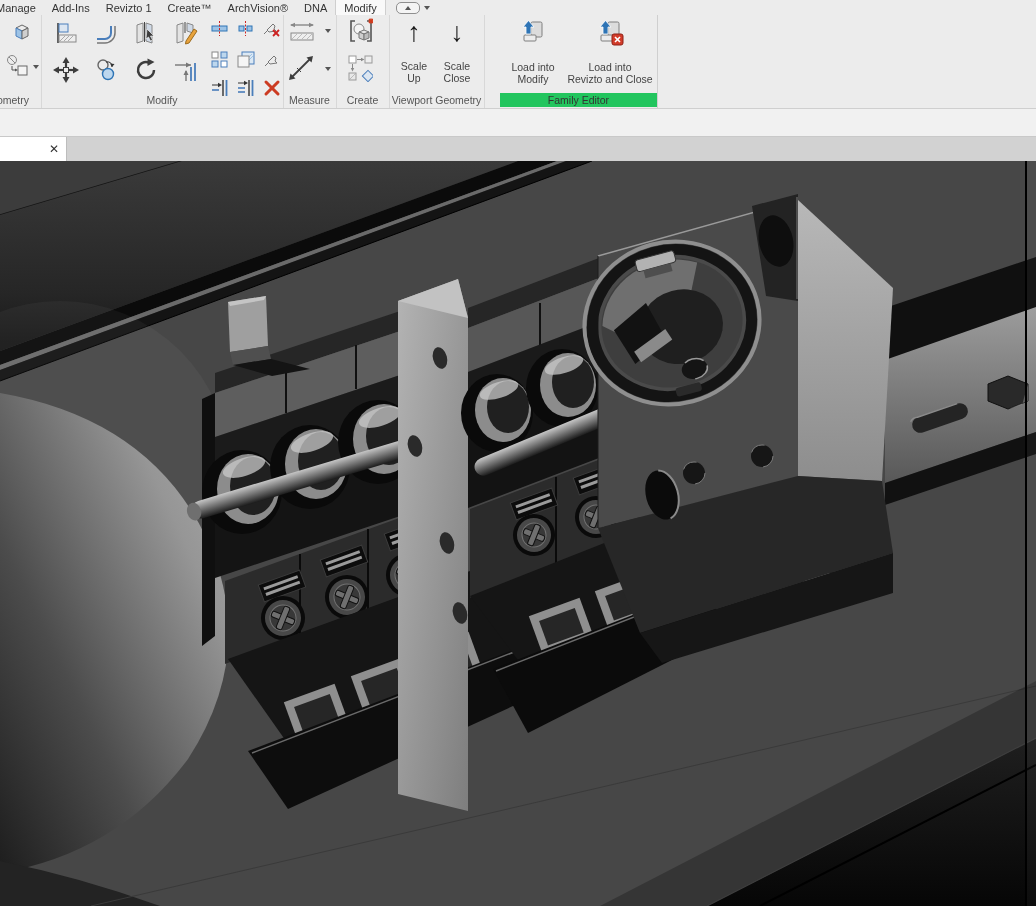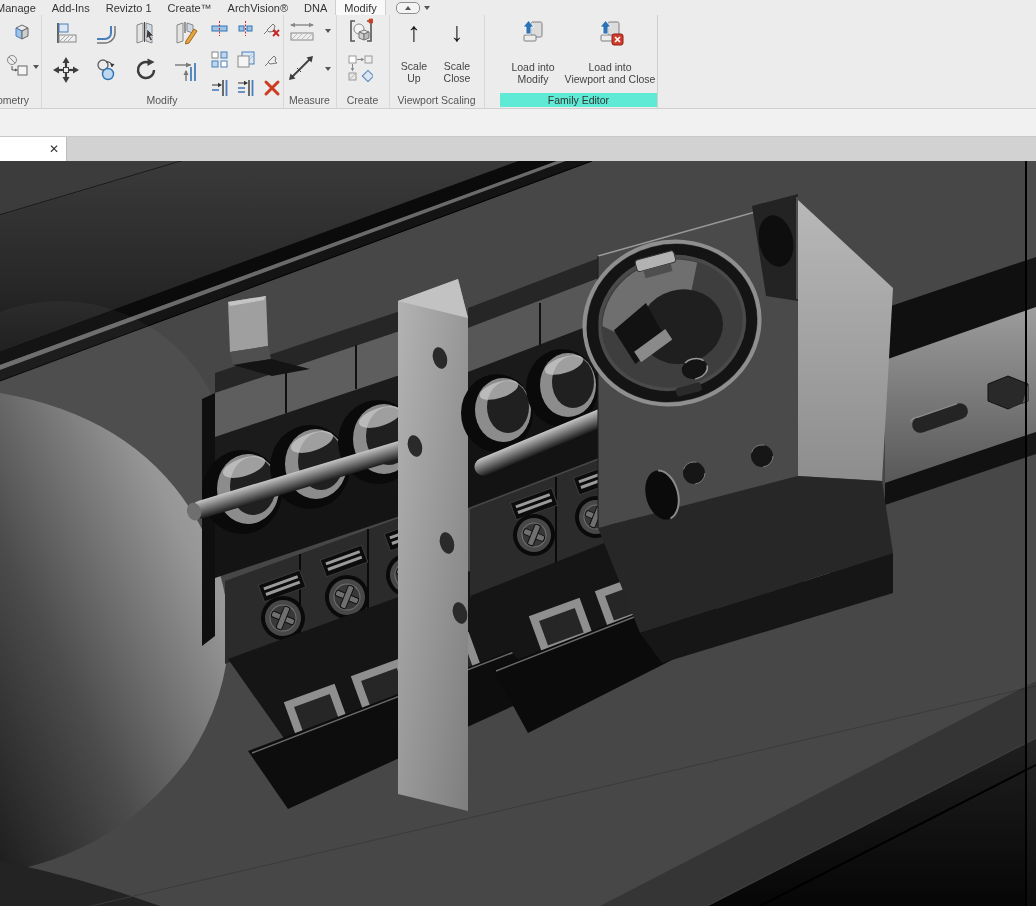--- a/index.html
+++ b/index.html
@@ -14,21 +14,21 @@
   .ribbon-toggle{margin-left:10px;display:flex;align-items:center;gap:4px;}
   .toggle-pill{width:22px;height:10px;border:1px solid #8f8f8f;border-radius:5px;background:#f4f4f4;
                display:flex;align-items:center;justify-content:center;}
   .tri-up{width:0;height:0;border-left:3px solid transparent;border-right:3px solid transparent;border-bottom:4px solid #555;}
   .tri-down{width:0;height:0;border-left:3px solid transparent;border-right:3px solid transparent;border-top:4px solid #555;}
   
   .ribbon{position:absolute;left:0;top:15px;width:1036px;height:93px;background:#ececec;border-bottom:1px solid #cfcfcf;}
   .panel{position:absolute;top:0;height:93px;border-right:1px solid #d8d8d8;}
   .panel-label{position:absolute;left:0;right:0;bottom:1px;height:14px;font-size:10.5px;color:#555;
                text-align:center;white-space:nowrap;overflow:hidden;line-height:14px;}
-  .panel-label.hl{background:#5eead4;color:#333;}
+  .panel-label.hl{background:#22c55e;color:#333;}
   .tool{position:absolute;width:26px;height:26px;display:flex;align-items:center;justify-content:center;cursor:default;}
   .tool.sm{width:18px;height:18px;}
   .caret{position:absolute;width:0;height:0;border-left:3px solid transparent;border-right:3px solid transparent;border-top:4px solid #555;}
   .bigbtn{position:absolute;top:4px;display:flex;flex-direction:column;align-items:center;cursor:default;}
   .bigbtn .glyph{font-size:27px;line-height:26px;color:#1a1a1a;font-weight:400;}
   .bigbtn .cap{font-size:10.5px;color:#444;text-align:center;line-height:12px;margin-top:15px;white-space:nowrap;}
   
   .optionsbar{position:absolute;left:0;top:109px;width:1036px;height:27px;background:#f1f1f1;border-bottom:1px solid #c9c9c9;}
   .viewtabs{position:absolute;left:0;top:137px;width:1036px;height:24px;background:#d2d2d2;}
   .vtab{position:absolute;left:0;top:0;width:66px;height:24px;background:#ffffff;border-right:1px solid #bdbdbd;
@@ -290,21 +290,21 @@
 
   <div class="panel" style="left:389px;width:95px;">
     <div class="bigbtn" style="left:6px;width:38px;">
       <span class="glyph">↑</span>
       <span class="cap"><span>Scale</span><br><span>Up</span></span>
     </div>
     <div class="bigbtn" style="left:48px;width:40px;">
       <span class="glyph">↓</span>
       <span class="cap"><span>Scale</span><br><span>Close</span></span>
     </div>
-    <div class="panel-label"><span>Viewport Scaling</span></div>
+    <div class="panel-label"><span>Viewport Geometry</span></div>
   </div>
 
   <div class="panel" style="left:500px;width:157px;border-right-color:#cfcfcf;">
     <div class="bigbtn" style="left:2px;width:62px;">
       <span>
         <svg width="28" height="27">
               <rect x="12" y="3" width="11" height="15" rx="1.5" fill="#dcdcdc" stroke="#7f7f7f"></rect>
               <rect x="5" y="16" width="12" height="6" rx="1" fill="#ececec" stroke="#7f7f7f"></rect>
               <polygon points="9.5,1.5 15,8 12,8 12,15 7,15 7,8 4,8" fill="#2e74b5" stroke="#fff" stroke-width="0.8"></polygon>
             </svg>
@@ -317,21 +317,21 @@
               <rect x="12" y="3" width="11" height="15" rx="1.5" fill="#dcdcdc" stroke="#7f7f7f"></rect>
               <rect x="5" y="16" width="12" height="6" rx="1" fill="#ececec" stroke="#7f7f7f"></rect>
               <polygon points="9.5,1.5 15,8 12,8 12,15 7,15 7,8 4,8" fill="#2e74b5" stroke="#fff" stroke-width="0.8"></polygon>
               <rect x="16" y="15" width="11" height="11" rx="2" fill="#d23c2a" stroke="#8f1f14"></rect>
               <g stroke="#fff" stroke-width="1.6">
                 <line x1="19" y1="18" x2="24" y2="23"></line>
                 <line x1="24" y1="18" x2="19" y2="23"></line>
               </g>
             </svg>
       </span>
-      <span class="cap"><span>Load into</span><br><span>Viewport and Close</span></span>
+      <span class="cap"><span>Load into</span><br><span>Revizto and Close</span></span>
     </div>
     <div class="panel-label hl"><span>Family Editor</span></div>
   </div>
 </div>
 
 <div class="optionsbar"></div>
 <div class="viewtabs">
   <div class="vtab">
     <span class="vtab-close">✕</span>
   </div>

